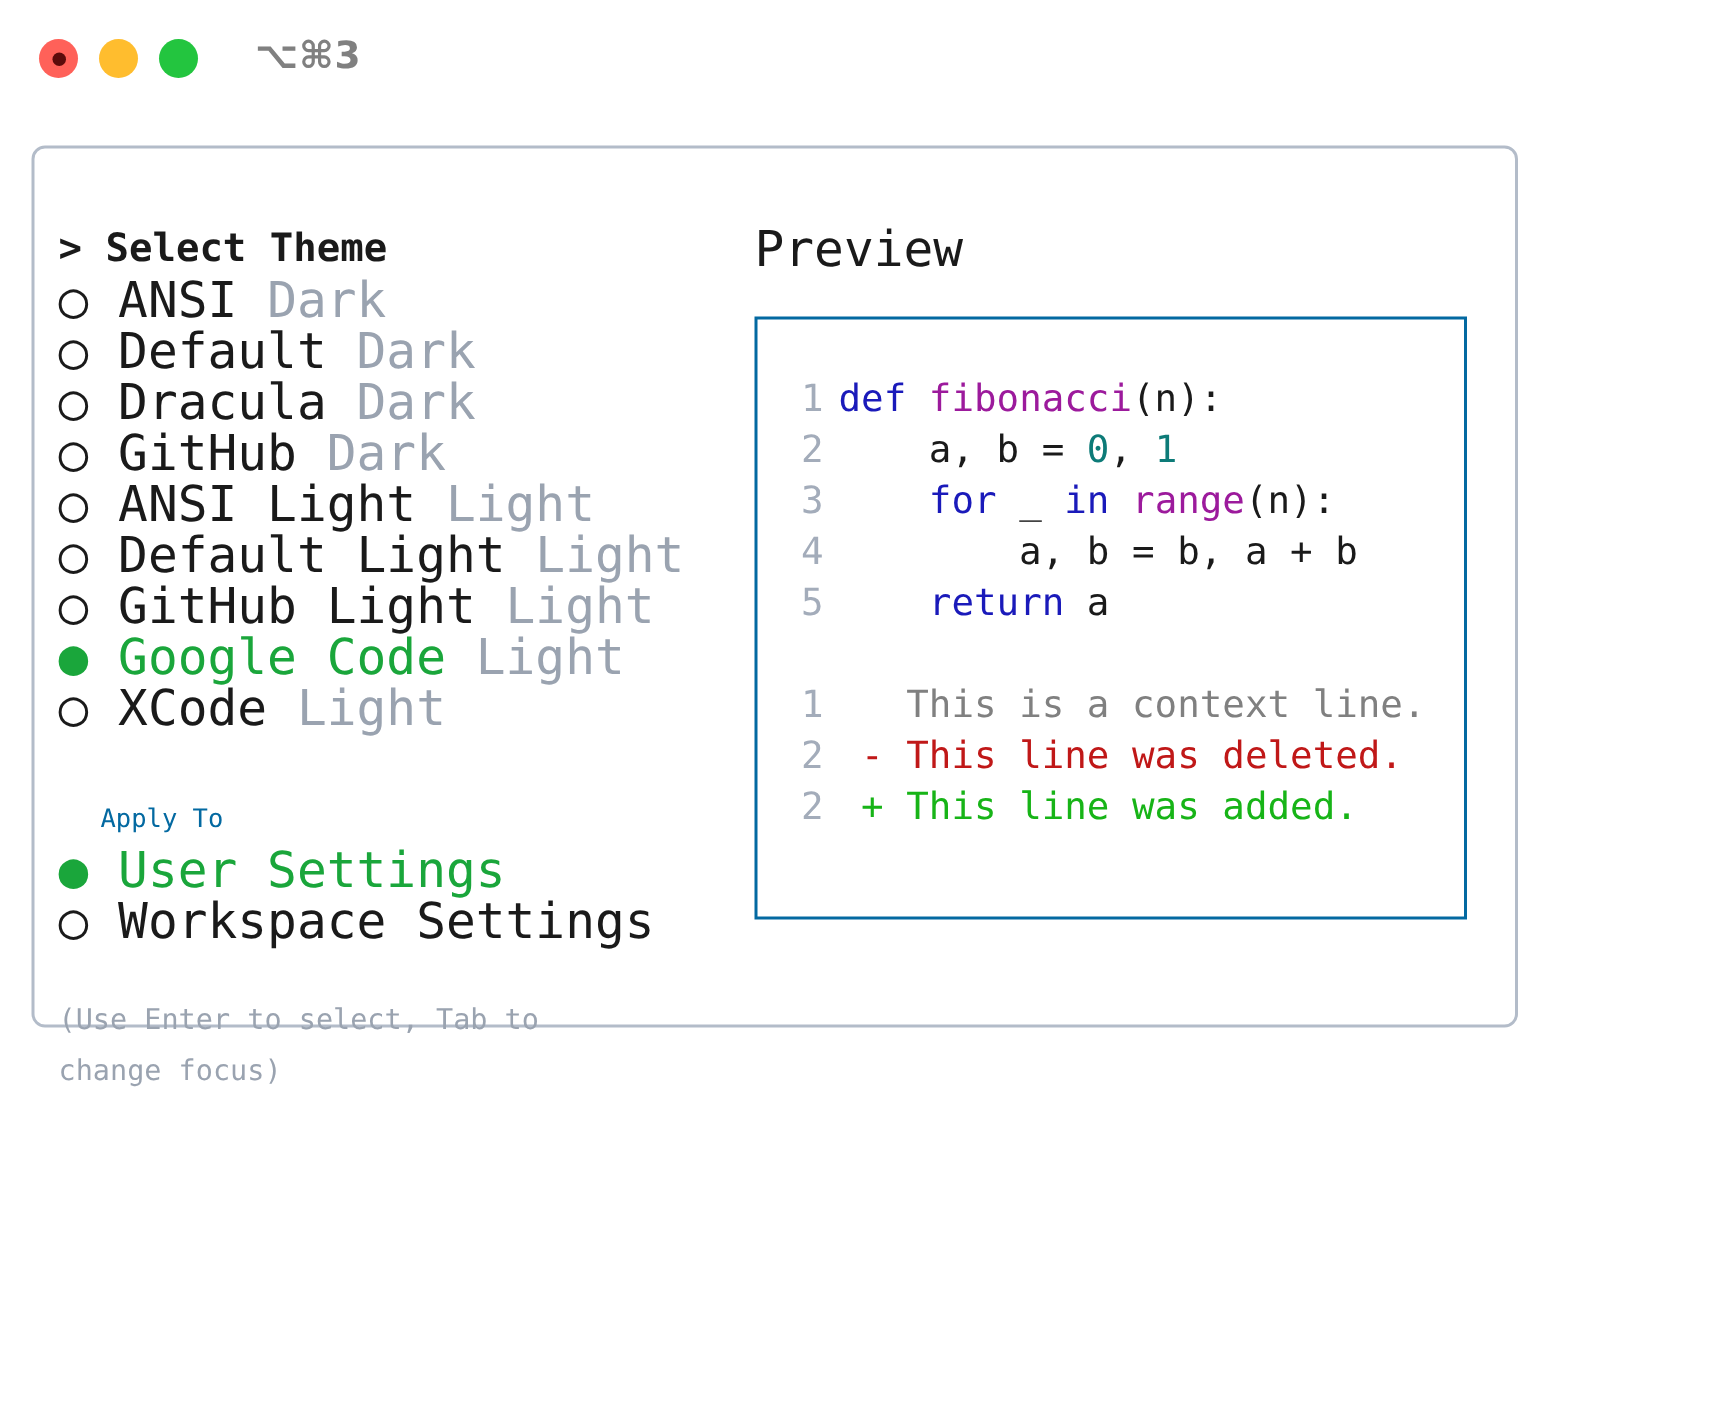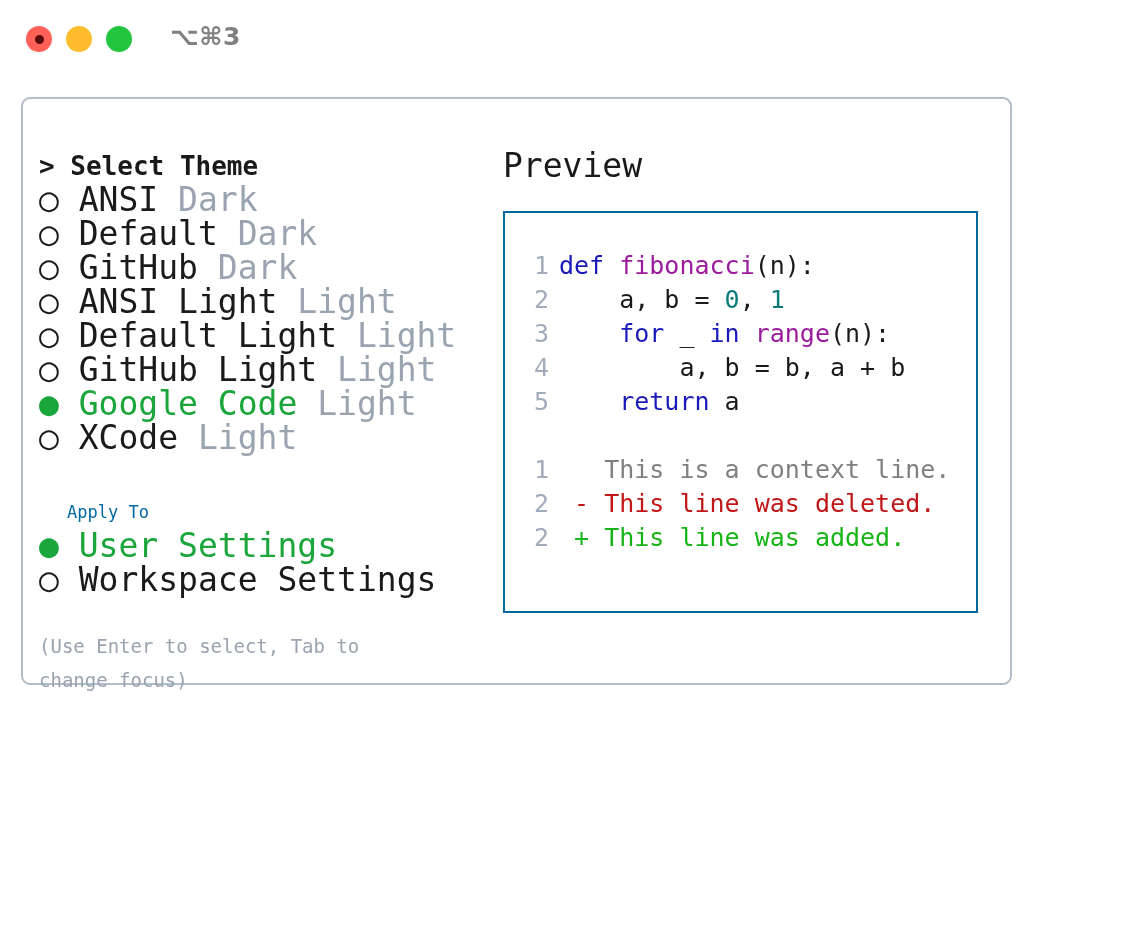--- a/index.html
+++ b/index.html
@@ -192,20 +192,21 @@
   </div>
 
   <div class="panel">
     <div class="columns">
 
       <div class="left-col">
         <div class="list-header">&gt; Select Theme</div>
         <div id="theme-options">
             <div class="opt-row"><span class="bullet">○</span><span class="opt-label"> ANSI</span><span class="opt-variant"> Dark</span></div>
             <div class="opt-row"><span class="bullet">○</span><span class="opt-label"> Default</span><span class="opt-variant"> Dark</span></div>
+            <div class="opt-row"><span class="bullet">○</span><span class="opt-label"> Dracula</span><span class="opt-variant"> Dark</span></div>
             <div class="opt-row"><span class="bullet">○</span><span class="opt-label"> GitHub</span><span class="opt-variant"> Dark</span></div>
             <div class="opt-row"><span class="bullet">○</span><span class="opt-label"> ANSI Light</span><span class="opt-variant"> Light</span></div>
             <div class="opt-row"><span class="bullet">○</span><span class="opt-label"> Default Light</span><span class="opt-variant"> Light</span></div>
             <div class="opt-row"><span class="bullet">○</span><span class="opt-label"> GitHub Light</span><span class="opt-variant"> Light</span></div>
             <div class="opt-row selected"><span class="bullet">●</span><span class="opt-label"> Google Code</span><span class="opt-variant"> Light</span></div>
             <div class="opt-row"><span class="bullet">○</span><span class="opt-label"> XCode</span><span class="opt-variant"> Light</span></div>
           </div>
 
         <div class="section-gap"></div>
 

